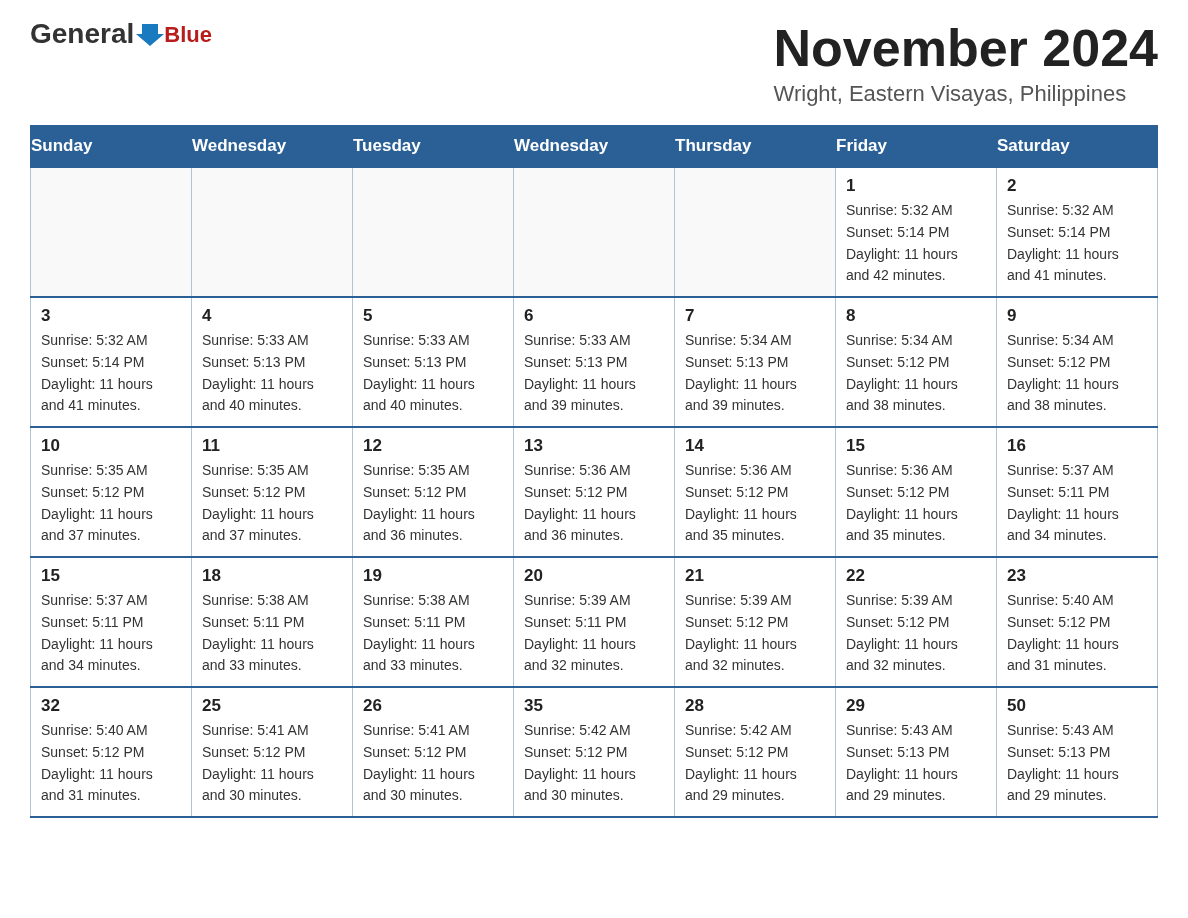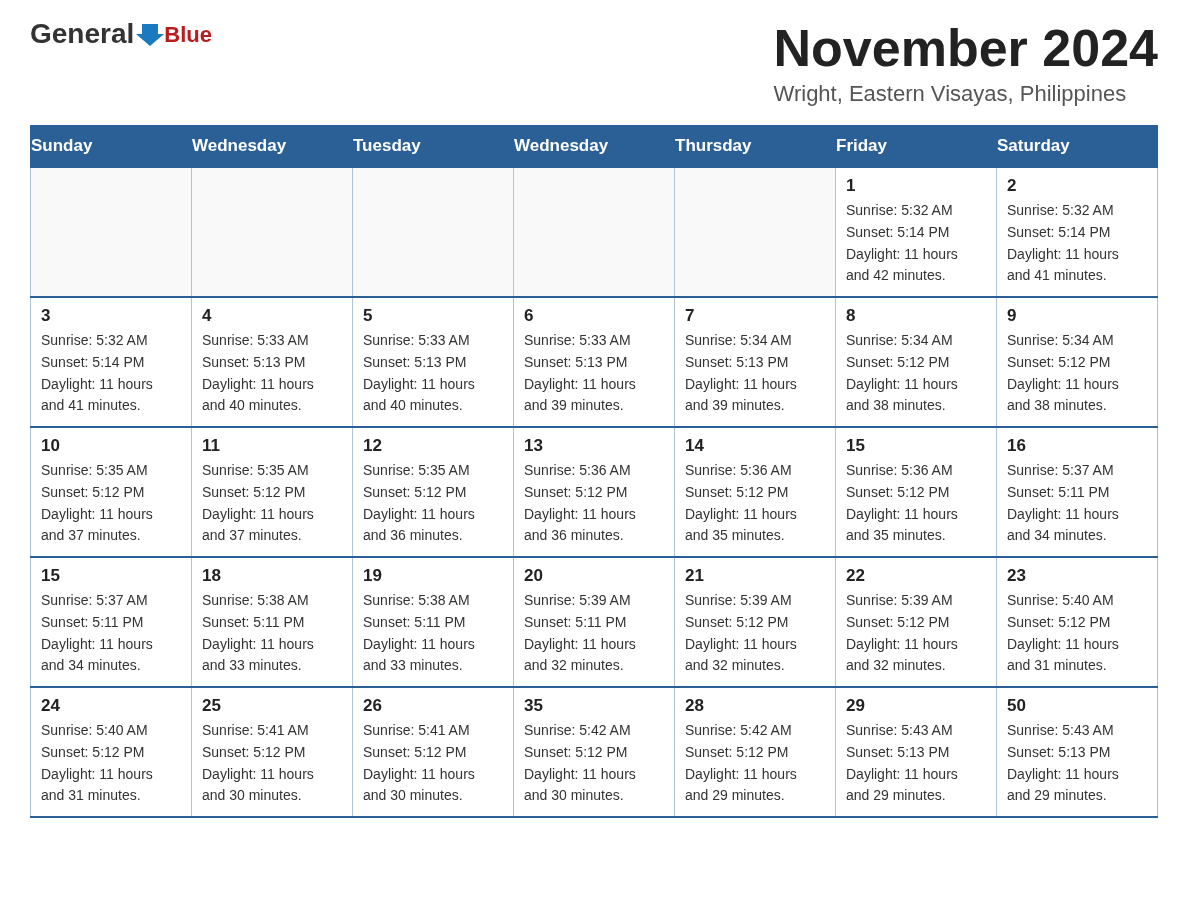--- a/index.html
+++ b/index.html
@@ -287,21 +287,21 @@
         <td>
           <div class="day-number">23</div>
           <div class="day-info" style="white-space: pre-line;">Sunrise: 5:40 AM
 Sunset: 5:12 PM
 Daylight: 11 hours
 and 31 minutes.</div>
         </td>
       </tr>
       <tr>
         <td>
-          <div class="day-number">24</div>
+          <div class="day-number">32</div>
           <div class="day-info" style="white-space: pre-line;">Sunrise: 5:40 AM
 Sunset: 5:12 PM
 Daylight: 11 hours
 and 31 minutes.</div>
         </td>
         <td>
           <div class="day-number">25</div>
           <div class="day-info" style="white-space: pre-line;">Sunrise: 5:41 AM
 Sunset: 5:12 PM
 Daylight: 11 hours

